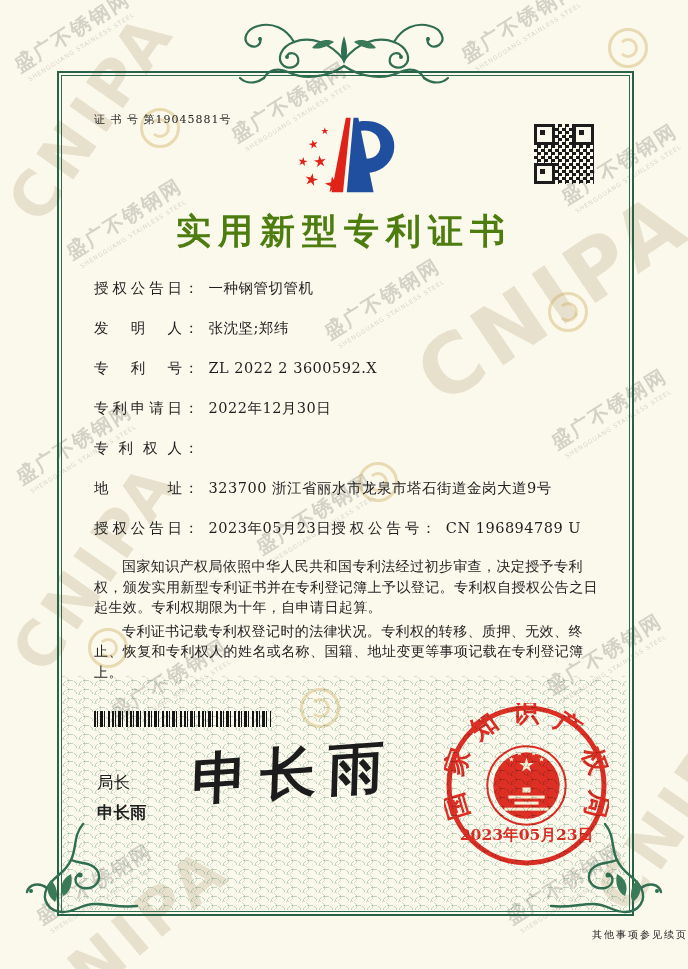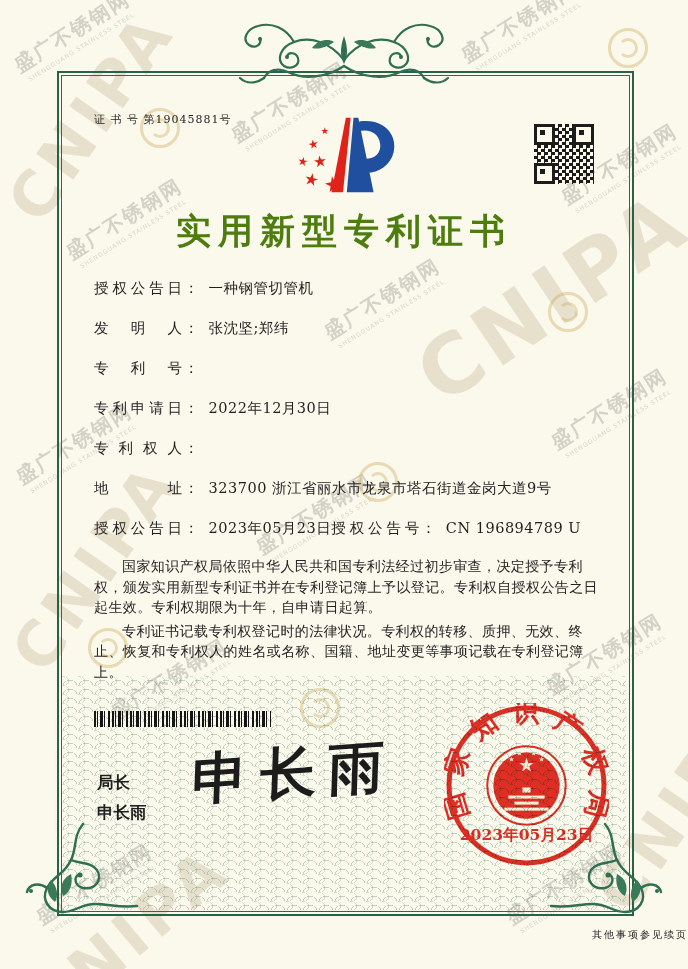--- a/index.html
+++ b/index.html
@@ -50,21 +50,21 @@
   .fvalue{letter-spacing:.5px;white-space:nowrap;}
   .pair2{display:flex;align-items:center;}
   .paras{position:absolute;left:94px;top:556px;width:507px;font-size:14px;line-height:20.5px;
          letter-spacing:.4px;color:#242424;z-index:4;}
   .paras p{margin:0 0 3px 0;text-indent:2em;}
   .barcode{position:absolute;left:94px;top:711px;width:177px;height:16px;z-index:4;
      background:repeating-linear-gradient(90deg,#151515 0 2px,rgba(0,0,0,0) 2px 3px,
         #151515 3px 4px,rgba(0,0,0,0) 4px 6px,#151515 6px 9px,rgba(0,0,0,0) 9px 10px,
         #151515 10px 11px,rgba(0,0,0,0) 11px 14px,#151515 14px 16px,rgba(0,0,0,0) 16px 18px);}
   .sig-title{position:absolute;left:97px;top:772px;font-family:"DejaVu Sans","Liberation Sans",sans-serif;
-         font-weight:bold;font-size:16.5px;z-index:4;}
+         font-weight:normal;font-size:16.5px;z-index:4;}
   .sig-name{position:absolute;left:97px;top:802px;font-family:"DejaVu Sans","Liberation Sans",sans-serif;
          font-weight:bold;font-size:16.5px;z-index:4;}
   .signature{position:absolute;left:192px;top:736px;font-size:56px;font-weight:bold;
          letter-spacing:12px;color:#1c1c1c;transform:rotate(-4deg) skewX(-6deg);z-index:5;white-space:nowrap;}
   .seal{position:absolute;left:444px;top:703px;z-index:6;mix-blend-mode:multiply;opacity:.95;}
   .page-num{position:absolute;left:0;right:0;top:884px;text-align:center;font-size:13.5px;z-index:4;}
   .note{position:absolute;left:0;right:0;top:928px;text-align:right;font-size:10px;
         letter-spacing:2px;z-index:4;}
 </style>
 </head>
@@ -210,20 +210,21 @@
         <span class="fvalue">一种钢管切管机</span>
     </div>
     <div class="frow">
       <span class="flabel">发明人</span>
         <span class="fcolon">：</span>
         <span class="fvalue">张沈坚;郑纬</span>
     </div>
     <div class="frow">
       <span class="flabel">专利号</span>
         <span class="fcolon">：</span>
+        <span class="fvalue">ZL 2022 2 3600592.X</span>
     </div>
     <div class="frow">
       <span class="flabel">专利申请日</span>
         <span class="fcolon">：</span>
         <span class="fvalue">2022年12月30日</span>
     </div>
     <div class="frow">
       <span class="flabel">专利权人</span>
         <span class="fcolon">：</span>
     </div>

